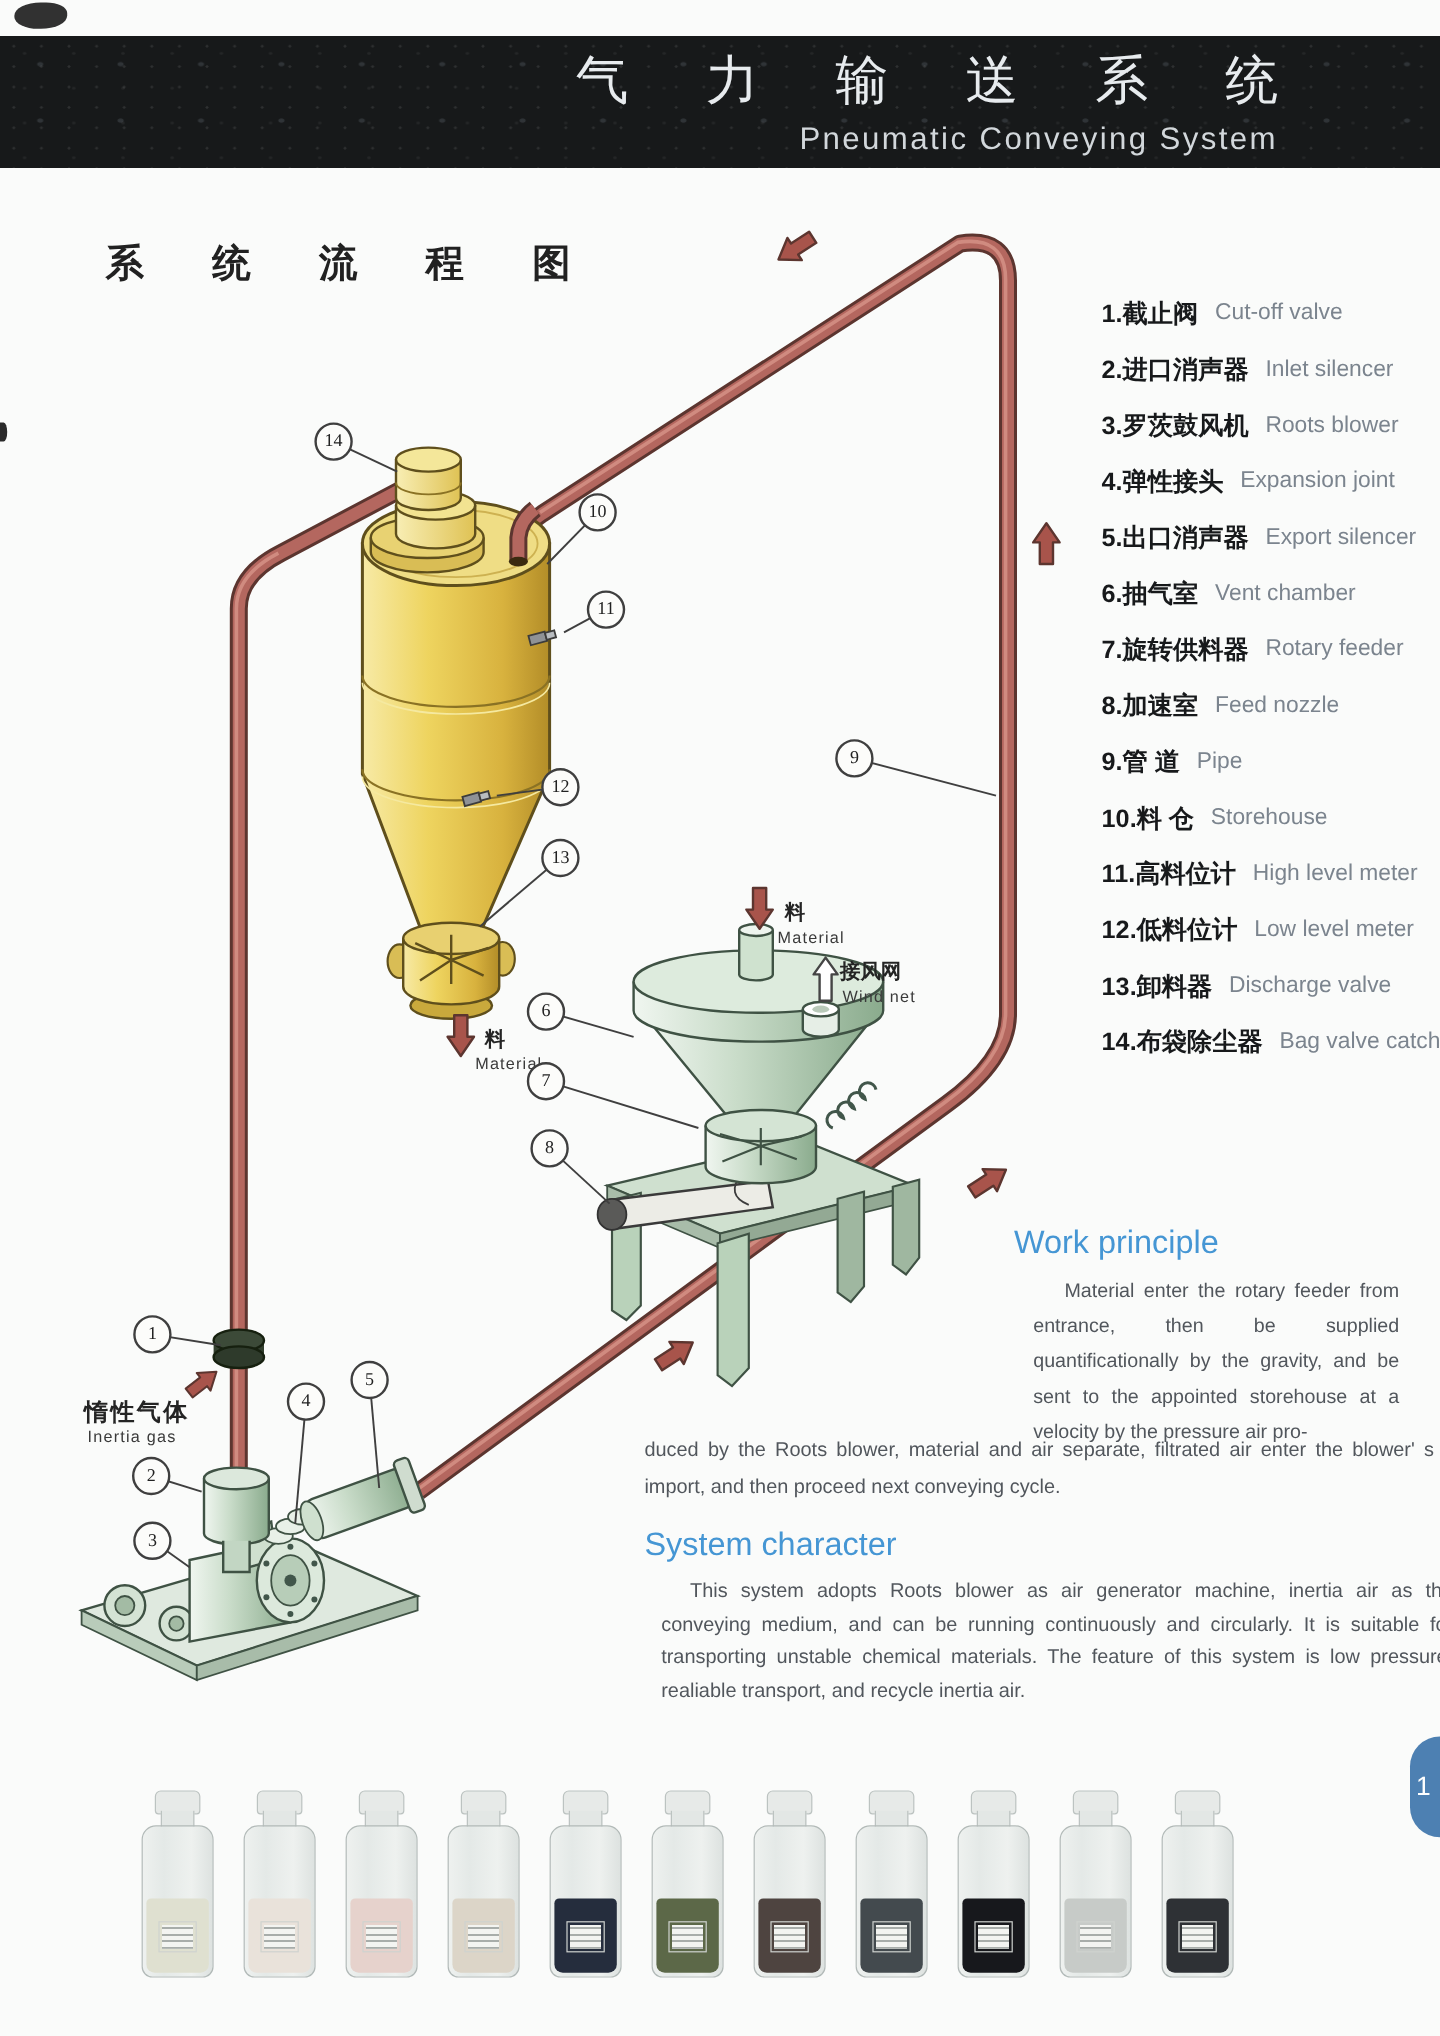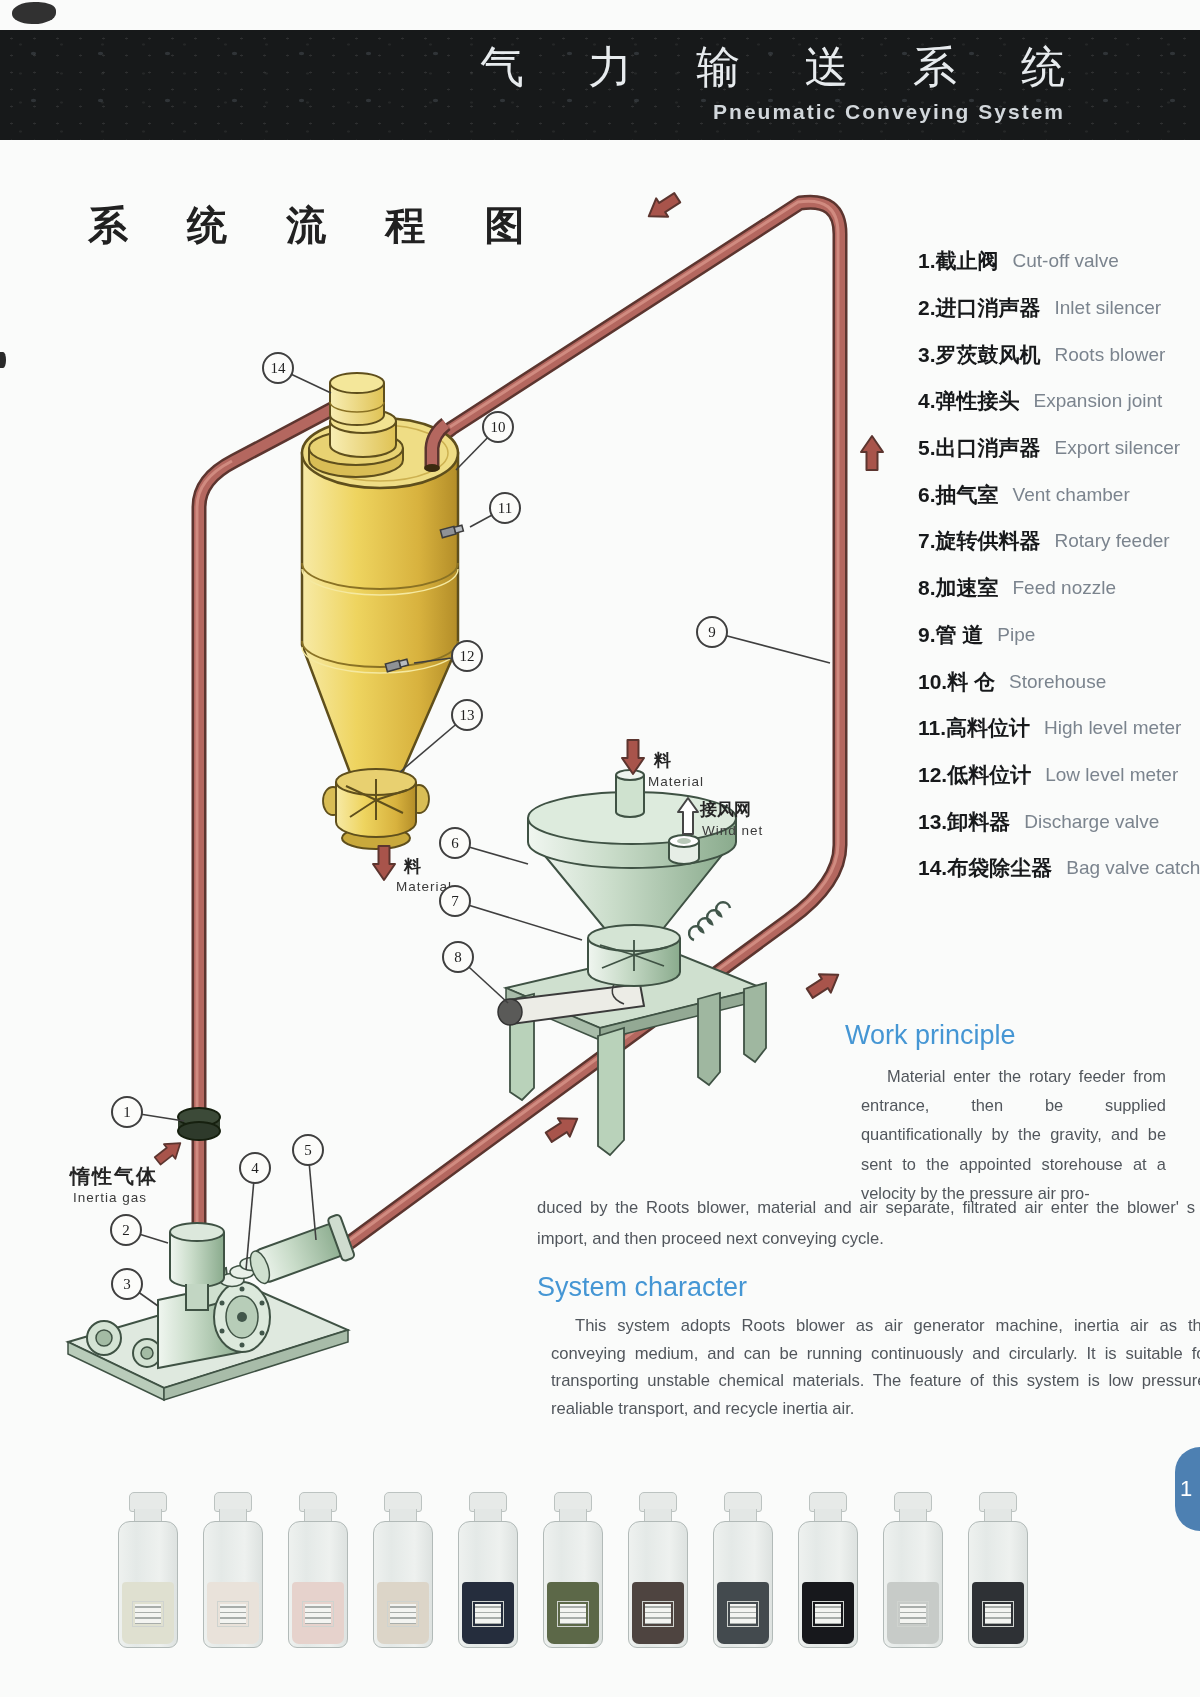--- a/index.html
+++ b/index.html
@@ -8,26 +8,26 @@
   
   .banner{position:absolute;left:0;top:30px;width:1200px;height:110px;
     background-color:var(--banner-bg,#17191a);
     background-image:
       radial-gradient(rgba(255,255,255,.10) 1px, transparent 1.6px),
       radial-gradient(rgba(255,255,255,.06) 1px, transparent 2px),
       radial-gradient(rgba(110,120,130,.28) 2px, transparent 3px);
     background-size:23px 17px,41px 29px,67px 47px;}
   .banner-text{position:absolute;right:135px;top:8px;text-align:right;}
   .banner-zh{font-size:44px;letter-spacing:26px;margin-right:-26px;color:#e7ebee;font-weight:400;white-space:nowrap;margin-left:32px;}
-  .banner-en{font-size:21px;font-weight:bold;letter-spacing:2px;color:#d2d7db;margin-top:3px;white-space:nowrap;}
+  .banner-en{font-size:26px;font-weight:normal;letter-spacing:2px;color:#d2d7db;margin-top:3px;white-space:nowrap;}
   .blob{position:absolute;left:12px;top:2px;width:44px;height:22px;background:#1b1b1b;border-radius:50% 40% 50% 45%;opacity:.9;}
   .speck{position:absolute;left:0;top:352px;width:6px;height:16px;background:#2a2a2a;border-radius:0 60% 60% 0;}
   
   .stitle{position:absolute;left:88px;top:198px;}
-  .stitle-zh{font-size:40px;font-weight:bold;letter-spacing:24px;color:#212121;white-space:nowrap;}
+  .stitle-zh{font-size:32px;font-weight:bold;letter-spacing:24px;color:#212121;white-space:nowrap;}
   .stitle-en{font-size:30px;font-weight:bold;letter-spacing:.5px;color:#1c1c1c;margin-top:8px;white-space:nowrap;}
   
   .legend{position:absolute;left:905px;top:225px;width:295px;list-style:none;margin:13px;padding:0;}
   .legend li{height:46.7px;display:flex;align-items:center;white-space:nowrap;overflow:hidden;}
   .lz{font-size:21px;font-weight:bold;color:#17191b;}
   .le{font-size:19px;color:#7b848e;margin-left:14px;}
   
   .wp-h,.sc-h{position:absolute;font-size:27px;color:var(--heading-blue,#4596d4);margin-top:20px;}
   .wp-h{left:845px;top:1000px;}
   .wp-p1{position:absolute;left:845px;top:1046px;width:305px;font-size:16.4px;line-height:29.2px;

